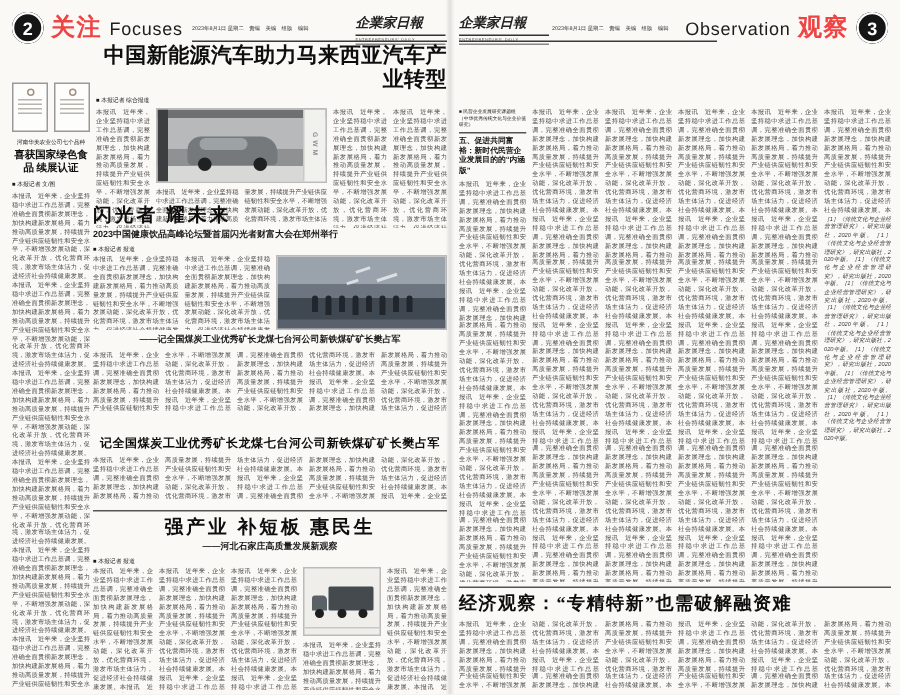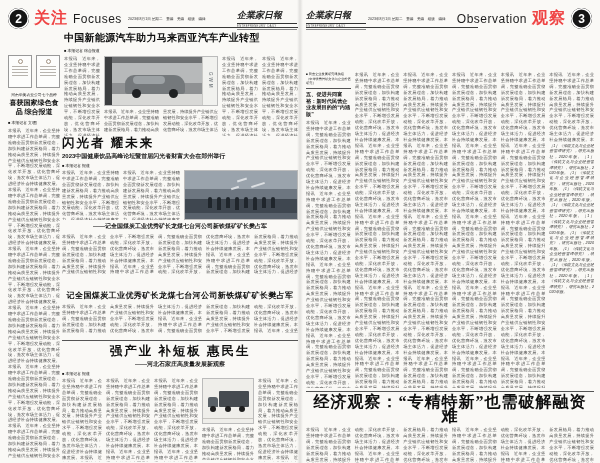--- a/index.html
+++ b/index.html
@@ -28,21 +28,21 @@
 
   
   .fill { font-size:4.2px; line-height:5.9px; color:#4a4a4a; text-align:justify; overflow:hidden;
           word-break:break-all; }
   .byline { font-size:3.9px; color:#1a1a1a; white-space:nowrap; overflow:hidden; }
   .hl { font-family:"Liberation Serif",serif; font-weight:900; color:#0e0e0e; }
   .subhead { font-weight:700; color:#1a1a1a; }
 
   
   .a1 { position:absolute; left:64px; top:30px; width:234px; }
-  .a1 .hl { font-size:10px; line-height:16px; text-align:left; letter-spacing:0.3px; }
+  .a1 .hl { font-size:14px; line-height:16px; text-align:right; letter-spacing:0.3px; }
   .a1-body { position:relative; height:80px; margin-top:3px; }
   .a1-c1 { position:absolute; left:0; top:0; width:36px; height:80px; }
   .a1-photo { position:absolute; left:40px; top:0; width:114px; height:50px; }
   .a1-cb { position:absolute; left:40px; top:53px; width:114px; height:27px; column-count:2; column-gap:4px; }
   .a1-c4 { position:absolute; left:158px; top:0; width:36px; height:80px; }
   .a1-c5 { position:absolute; left:198px; top:0; width:36px; height:80px; }
 
   .a2 { position:absolute; left:62px; top:136px; width:236px; }
   .a2 .hl { font-size:12.5px; line-height:14px; letter-spacing:2px; }
   .a2 .subhead { font-size:6px; margin-top:2px; }
@@ -88,21 +88,21 @@
   .rp-h1 .l2 { font-size:15px; line-height:18px; }
   .rp-body { position:absolute; left:6px; top:72px; width:288px; height:316px; display:flex; gap:4px; }
   .rp-col { flex:1; overflow:hidden; }
   .rp-byline-box { border-bottom:0.6px solid #555; padding-bottom:2px; margin-bottom:2px; }
   .rp-byline-box div { font-size:3.2px; line-height:4.6px; color:#222; }
   .rp-sec-head { font-size:5.2px; line-height:6.8px; font-weight:800; color:#111; margin-bottom:2px; }
   .refs { font-size:3.8px; line-height:5.4px; color:#333; font-style:italic; text-align:justify;
           word-break:break-all; overflow:hidden; margin-top:2px; }
   .rp-rule2 { position:absolute; left:6px; top:391px; width:288px; height:0.7px; background:#555; }
   .rp-bottom { position:absolute; left:6px; top:395px; width:288px; }
-  .rp-bottom .hl { font-size:16px; line-height:14px; text-align:center; letter-spacing:1px; }
+  .rp-bottom .hl { font-size:12px; line-height:14px; text-align:left; letter-spacing:1px; }
   .rp-bottom-cols { margin-top:4px; height:48px; column-count:6; column-gap:4px; }
 
   
   .photo { position:relative; overflow:hidden; border:0.5px solid #bbb; }
   .car-photo { background:linear-gradient(#6e7072 0 6px, #b7b9ba 6px 55%, #8f9193 55% 78%, #d8d8d6 78% 100%); }
   .car-pillar { position:absolute; left:0; top:0; width:7px; height:100%; background:#3c3e40; }
   .car-body { position:absolute; left:20px; top:18px; width:60px; height:19px; background:#75797c;
               border-radius:9px 11px 3px 3px; }
   .car-glass { position:absolute; left:28px; top:19px; width:32px; height:8px; background:#9da2a5; border-radius:5px; }
   .wheel { position:absolute; width:9px; height:9px; border-radius:50%; background:#1f2123; }
@@ -156,21 +156,21 @@
         </div>
         <div class="cert">
           <div class="cert-seal"></div>
           <div class="cert-line"></div>
           <div class="cert-line"></div>
           <div class="cert-line"></div>
           <div class="cert-line"></div>
         </div>
       </div>
       <div class="sb-kicker">河南华美农业公司七个品种</div>
-      <div class="sb-title">喜获国家绿色食品 综合报道</div>
+      <div class="sb-title">喜获国家绿色食品 续展认证</div>
       <div class="byline">■ 本报记者 文/图</div>
       <div class="fill sb-body">本报讯　近年来，企业坚持稳中求进工作总基调，完整准确全面贯彻新发展理念，加快构建新发展格局，着力推动高质量发展，持续提升产业链供应链韧性和安全水平，不断增强发展动能，深化改革开放，优化营商环境，激发市场主体活力，促进经济社会持续健康发展。本报讯　近年来，企业坚持稳中求进工作总基调，完整准确全面贯彻新发展理念，加快构建新发展格局，着力推动高质量发展，持续提升产业链供应链韧性和安全水平，不断增强发展动能，深化改革开放，优化营商环境，激发市场主体活力，促进经济社会持续健康发展。本报讯　近年来，企业坚持稳中求进工作总基调，完整准确全面贯彻新发展理念，加快构建新发展格局，着力推动高质量发展，持续提升产业链供应链韧性和安全水平，不断增强发展动能，深化改革开放，优化营商环境，激发市场主体活力，促进经济社会持续健康发展。本报讯　近年来，企业坚持稳中求进工作总基调，完整准确全面贯彻新发展理念，加快构建新发展格局，着力推动高质量发展，持续提升产业链供应链韧性和安全水平，不断增强发展动能，深化改革开放，优化营商环境，激发市场主体活力，促进经济社会持续健康发展。本报讯　近年来，企业坚持稳中求进工作总基调，完整准确全面贯彻新发展理念，加快构建新发展格局，着力推动高质量发展，持续提升产业链供应链韧性和安全水平，不断增强发展动能，深化改革开放，优化营商环境，激发市场主体活力，促进经济社会持续健康发展。本报讯　近年来，企业坚持稳中求进工作总基调，完整准确全面贯彻新发展理念，加快构建新发展格局，着力推动高质量发展，持续提升产业链供应链韧性和安全水平，不断增强发展动能，深化改革开放，优化营商环境，激发市场主体活力，促进经济社会持续健康发展。本报讯　近年来，企业坚持稳中求进工作总基调，完整准确全面贯彻新发展理念，加快构建新发展格局，着力推动高质量发展，持续提升产业链供应链韧性和安全水平，不断增强发展动能，深化改革开放，优化营商环境，激发市场主体活力，促进经济社会持续健康发展。本报讯　近年来，企业坚持稳中求进工作总基调，完整准确全面贯彻新发展理念，加快构建新发展格局，着力推动高质量发展，持续提升产业链供应链韧性和安全水平，不断增强发展动能，深化改革开放，优化营商环境，激发市场主体活力，促进经济社会持续健康发展。</div>
     </div>
 
     <div class="a1">
       <div class="hl">中国新能源汽车助力马来西亚汽车产业转型</div>
       <div class="byline" style="margin-top:2px;">■ 本报记者 综合报道</div>
       <div class="a1-body">
         <div class="fill a1-c1">本报讯　近年来，企业坚持稳中求进工作总基调，完整准确全面贯彻新发展理念，加快构建新发展格局，着力推动高质量发展，持续提升产业链供应链韧性和安全水平，不断增强发展动能，深化改革开放，优化营商环境，激发市场主体活力，促进经济社会持续健康发展。本报讯　近年来，企业坚持稳中求进工作总基调，完整准确全面贯彻新发展理念，加快构建新发展格局，着力推动高质量发展，持续提升产业链供应链韧性和安全水平，不断增强发展动能，深化改革开放，优化营商环境，激发市场主体活力，促进经济社会持续健康发展。本报讯　近年来，企业坚持稳中求进工作总基调，完整准确全面贯彻新发展理念，加快构建新发展格局，着力推动高质量发展，持续提升产业链供应链韧性和安全水平，不断增强发展动能，深化改革开放，优化营商环境，激发市场主体活力，促进经济社会持续健康发展。</div>
         <div class="photo car-photo a1-photo">

